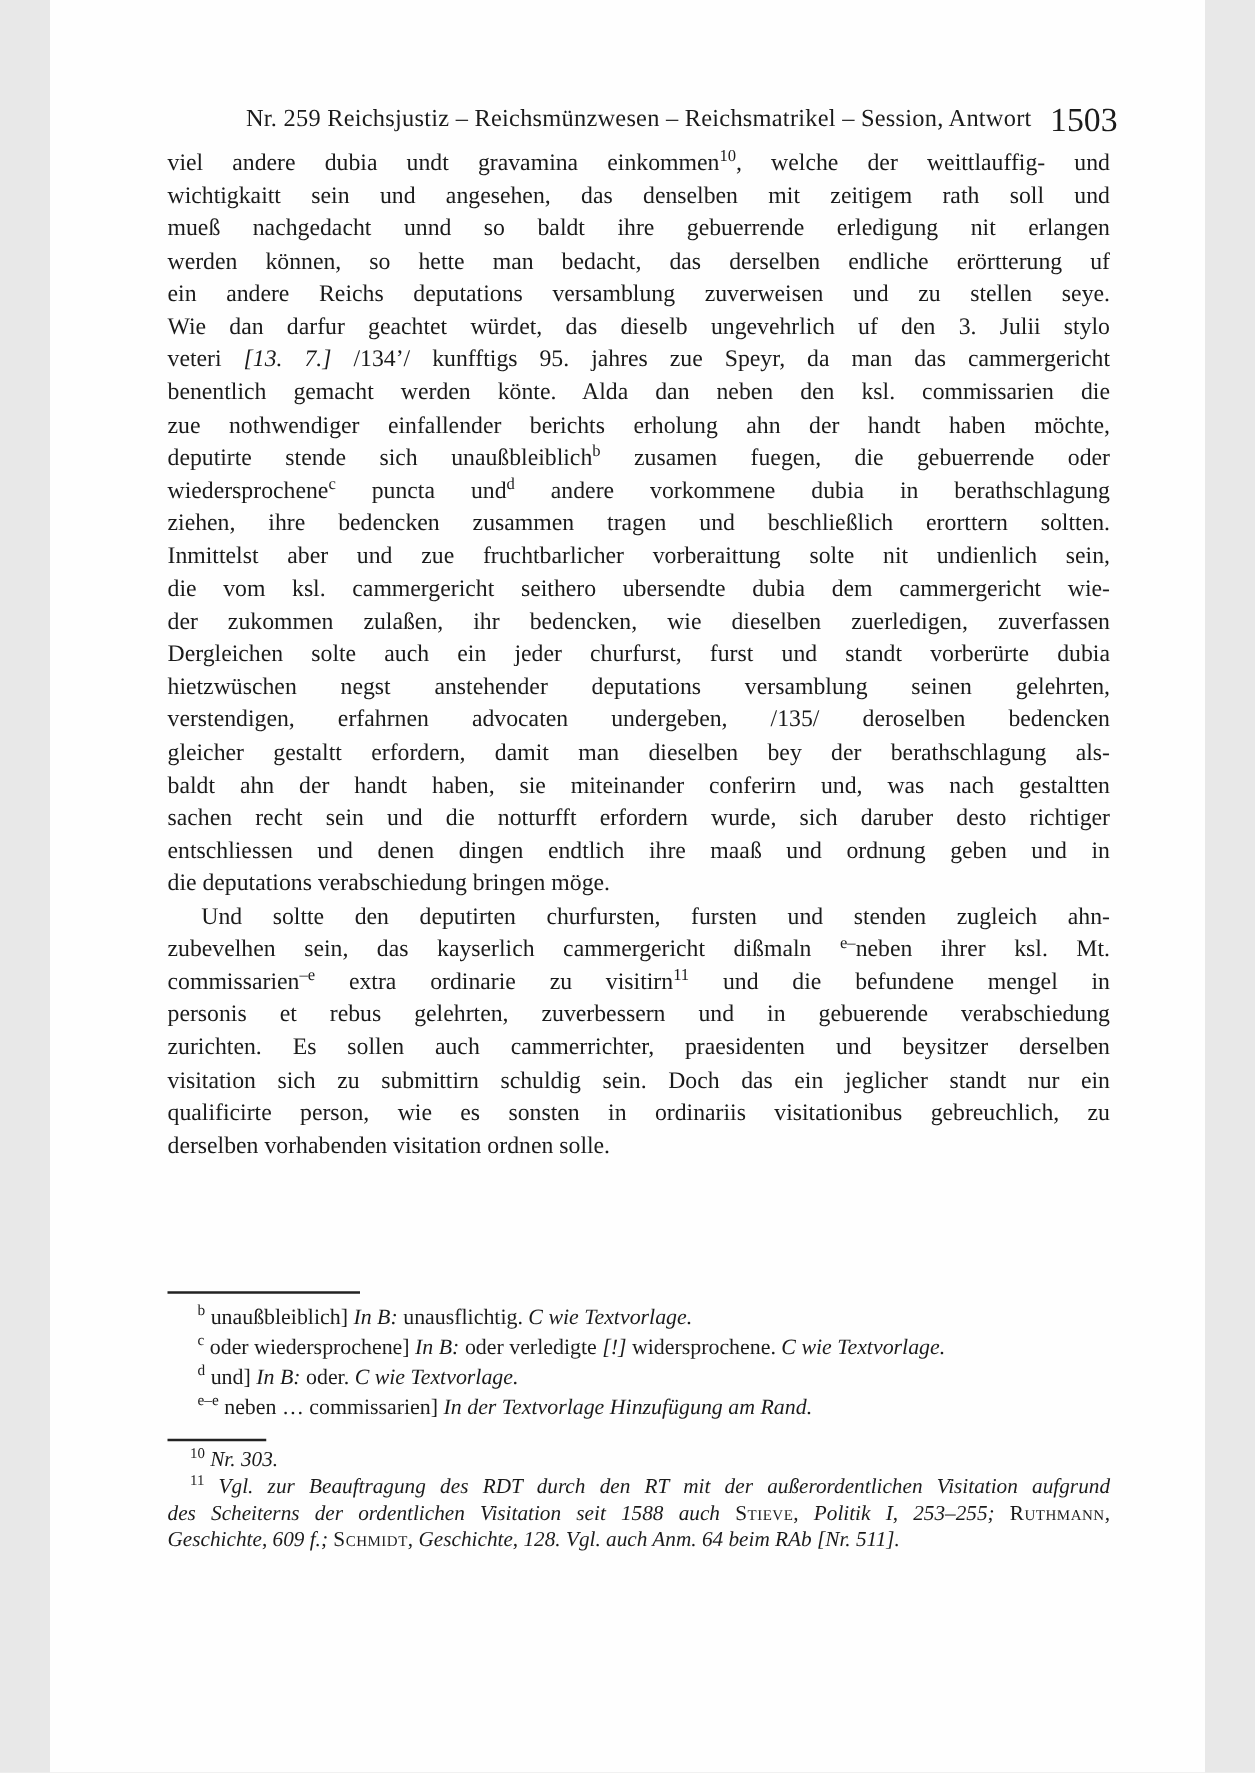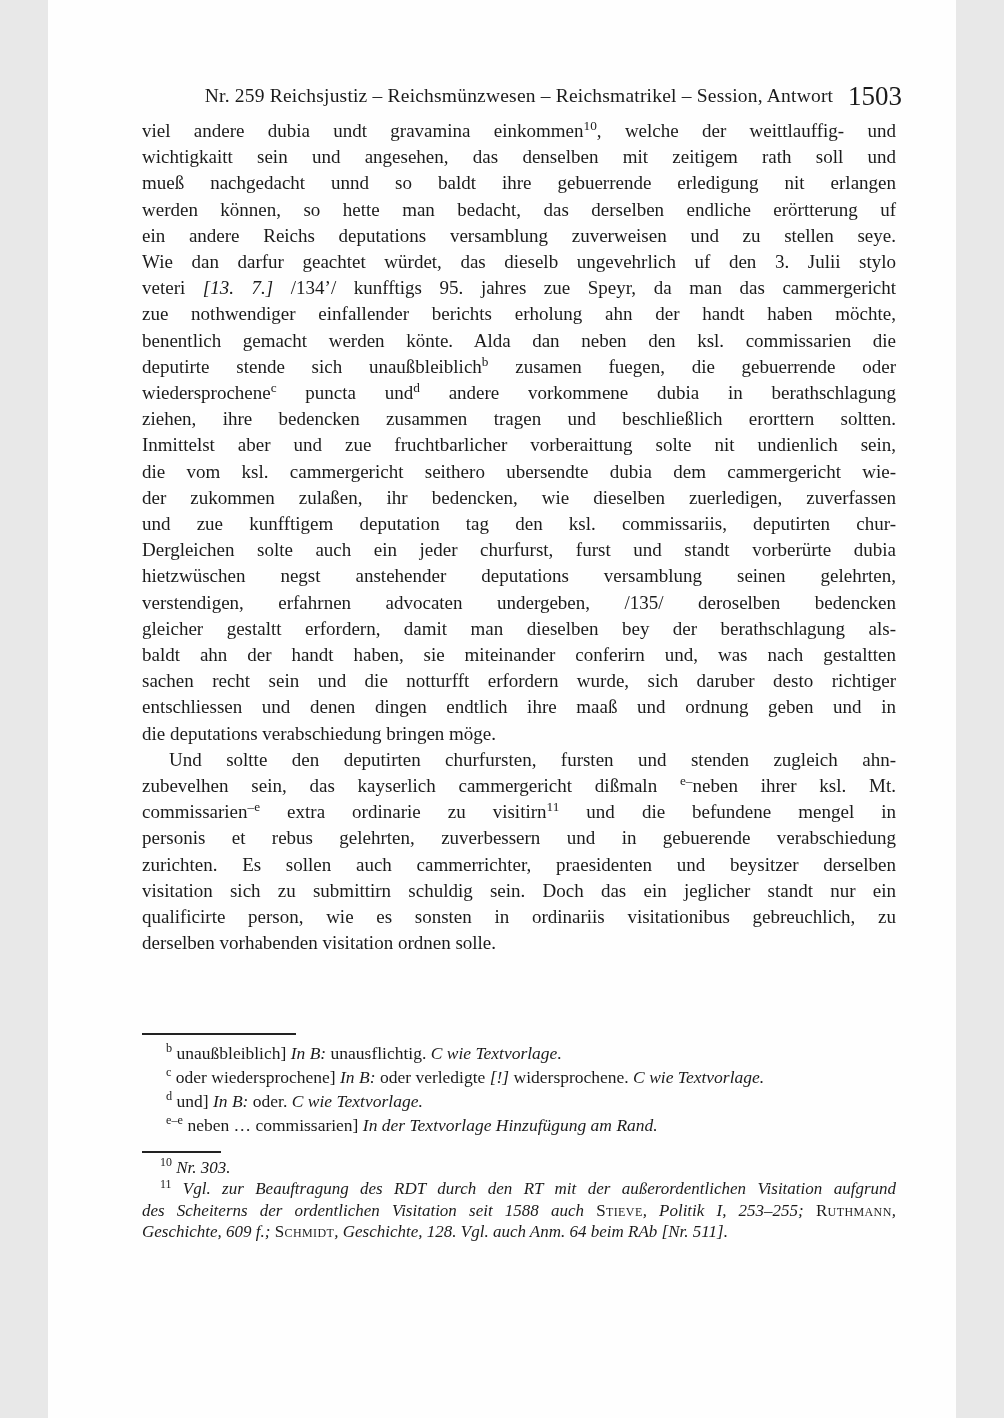--- a/index.html
+++ b/index.html
@@ -5,20 +5,21 @@
   html,body { margin:0; padding:0; background:#e8e8e8; }
   .page {
     position: relative;
     width: 908px;
     height: 1418px;
     margin: 0 auto;
     background: #fefefe;
     color: #1b1b1b;
     font-family: "Liberation Serif", serif;
     overflow: hidden;
+    padding-left: 16px;
   }
   .col { position:absolute; left:94px; width:754px; }
 
   
   .header { top:80px; height:32px; }
   .header-title {
     display:block; text-align:center;
     font-size:19.5px; line-height:32px;
     letter-spacing:0.2px;
   }
@@ -66,29 +67,28 @@
   </div>
 
   <div class="col body">
       <div class="line"><span>viel andere dubia undt gravamina einkommen</span><span class="s-sup">10</span><span>, welche der weittlauffig- und</span></div>
       <div class="line"><span>wichtigkaitt sein und angesehen, das denselben mit zeitigem rath soll und</span></div>
       <div class="line"><span>mueß nachgedacht unnd so baldt ihre gebuerrende erledigung nit erlangen</span></div>
       <div class="line"><span>werden können, so hette man bedacht, das derselben endliche erörtterung uf</span></div>
       <div class="line"><span>ein andere Reichs deputations versamblung zuverweisen und zu stellen seye.</span></div>
       <div class="line"><span>Wie dan darfur geachtet würdet, das dieselb ungevehrlich uf den 3. Julii stylo</span></div>
       <div class="line"><span>veteri </span><span class="s-i">[13. 7.]</span><span> /134’/ kunfftigs 95. jahres zue Speyr, da man das cammergericht</span></div>
+      <div class="line"><span>benentlich gemacht werden könte. Alda dan neben den ksl. commissarien die</span></div>
       <div class="line"><span>zue nothwendiger einfallender berichts erholung ahn der handt haben möchte,</span></div>
-      <div class="line"><span>benentlich gemacht werden könte. Alda dan neben den ksl. commissarien die</span></div>
       <div class="line"><span>deputirte stende sich unaußbleiblich</span><span class="s-sup">b</span><span> zusamen fuegen, die gebuerrende oder</span></div>
       <div class="line"><span>wiedersprochene</span><span class="s-sup">c</span><span> puncta und</span><span class="s-sup">d</span><span> andere vorkommene dubia in berathschlagung</span></div>
       <div class="line"><span>ziehen, ihre bedencken zusammen tragen und beschließlich erorttern soltten.</span></div>
       <div class="line"><span>Inmittelst aber und zue fruchtbarlicher vorberaittung solte nit undienlich sein,</span></div>
       <div class="line"><span>die vom ksl. cammergericht seithero ubersendte dubia dem cammergericht wie-</span></div>
       <div class="line"><span>der zukommen zulaßen, ihr bedencken, wie dieselben zuerledigen, zuverfassen</span></div>
-      <div class="line"><span>und zue kunfftigem deputation tag den ksl. commissariis, deputirten chur-</span></div>
       <div class="line"><span>Dergleichen solte auch ein jeder churfurst, furst und standt vorberürte dubia</span></div>
       <div class="line"><span>hietzwüschen negst anstehender deputations versamblung seinen gelehrten,</span></div>
       <div class="line"><span>verstendigen, erfahrnen advocaten undergeben, /135/ deroselben bedencken</span></div>
       <div class="line"><span>gleicher gestaltt erfordern, damit man dieselben bey der berathschlagung als-</span></div>
       <div class="line"><span>baldt ahn der handt haben, sie miteinander conferirn und, was nach gestaltten</span></div>
       <div class="line"><span>sachen recht sein und die notturfft erfordern wurde, sich daruber desto richtiger</span></div>
       <div class="line"><span>entschliessen und denen dingen endtlich ihre maaß und ordnung geben und in</span></div>
       <div class="line nojust"><span>die deputations verabschiedung bringen möge.</span></div>
       <div class="line ind"><span>Und soltte den deputirten churfursten, fursten und stenden zugleich ahn-</span></div>
       <div class="line"><span>zubevelhen sein, das kayserlich cammergericht dißmaln </span><span class="s-sup">e–</span><span>neben ihrer ksl. Mt.</span></div>

